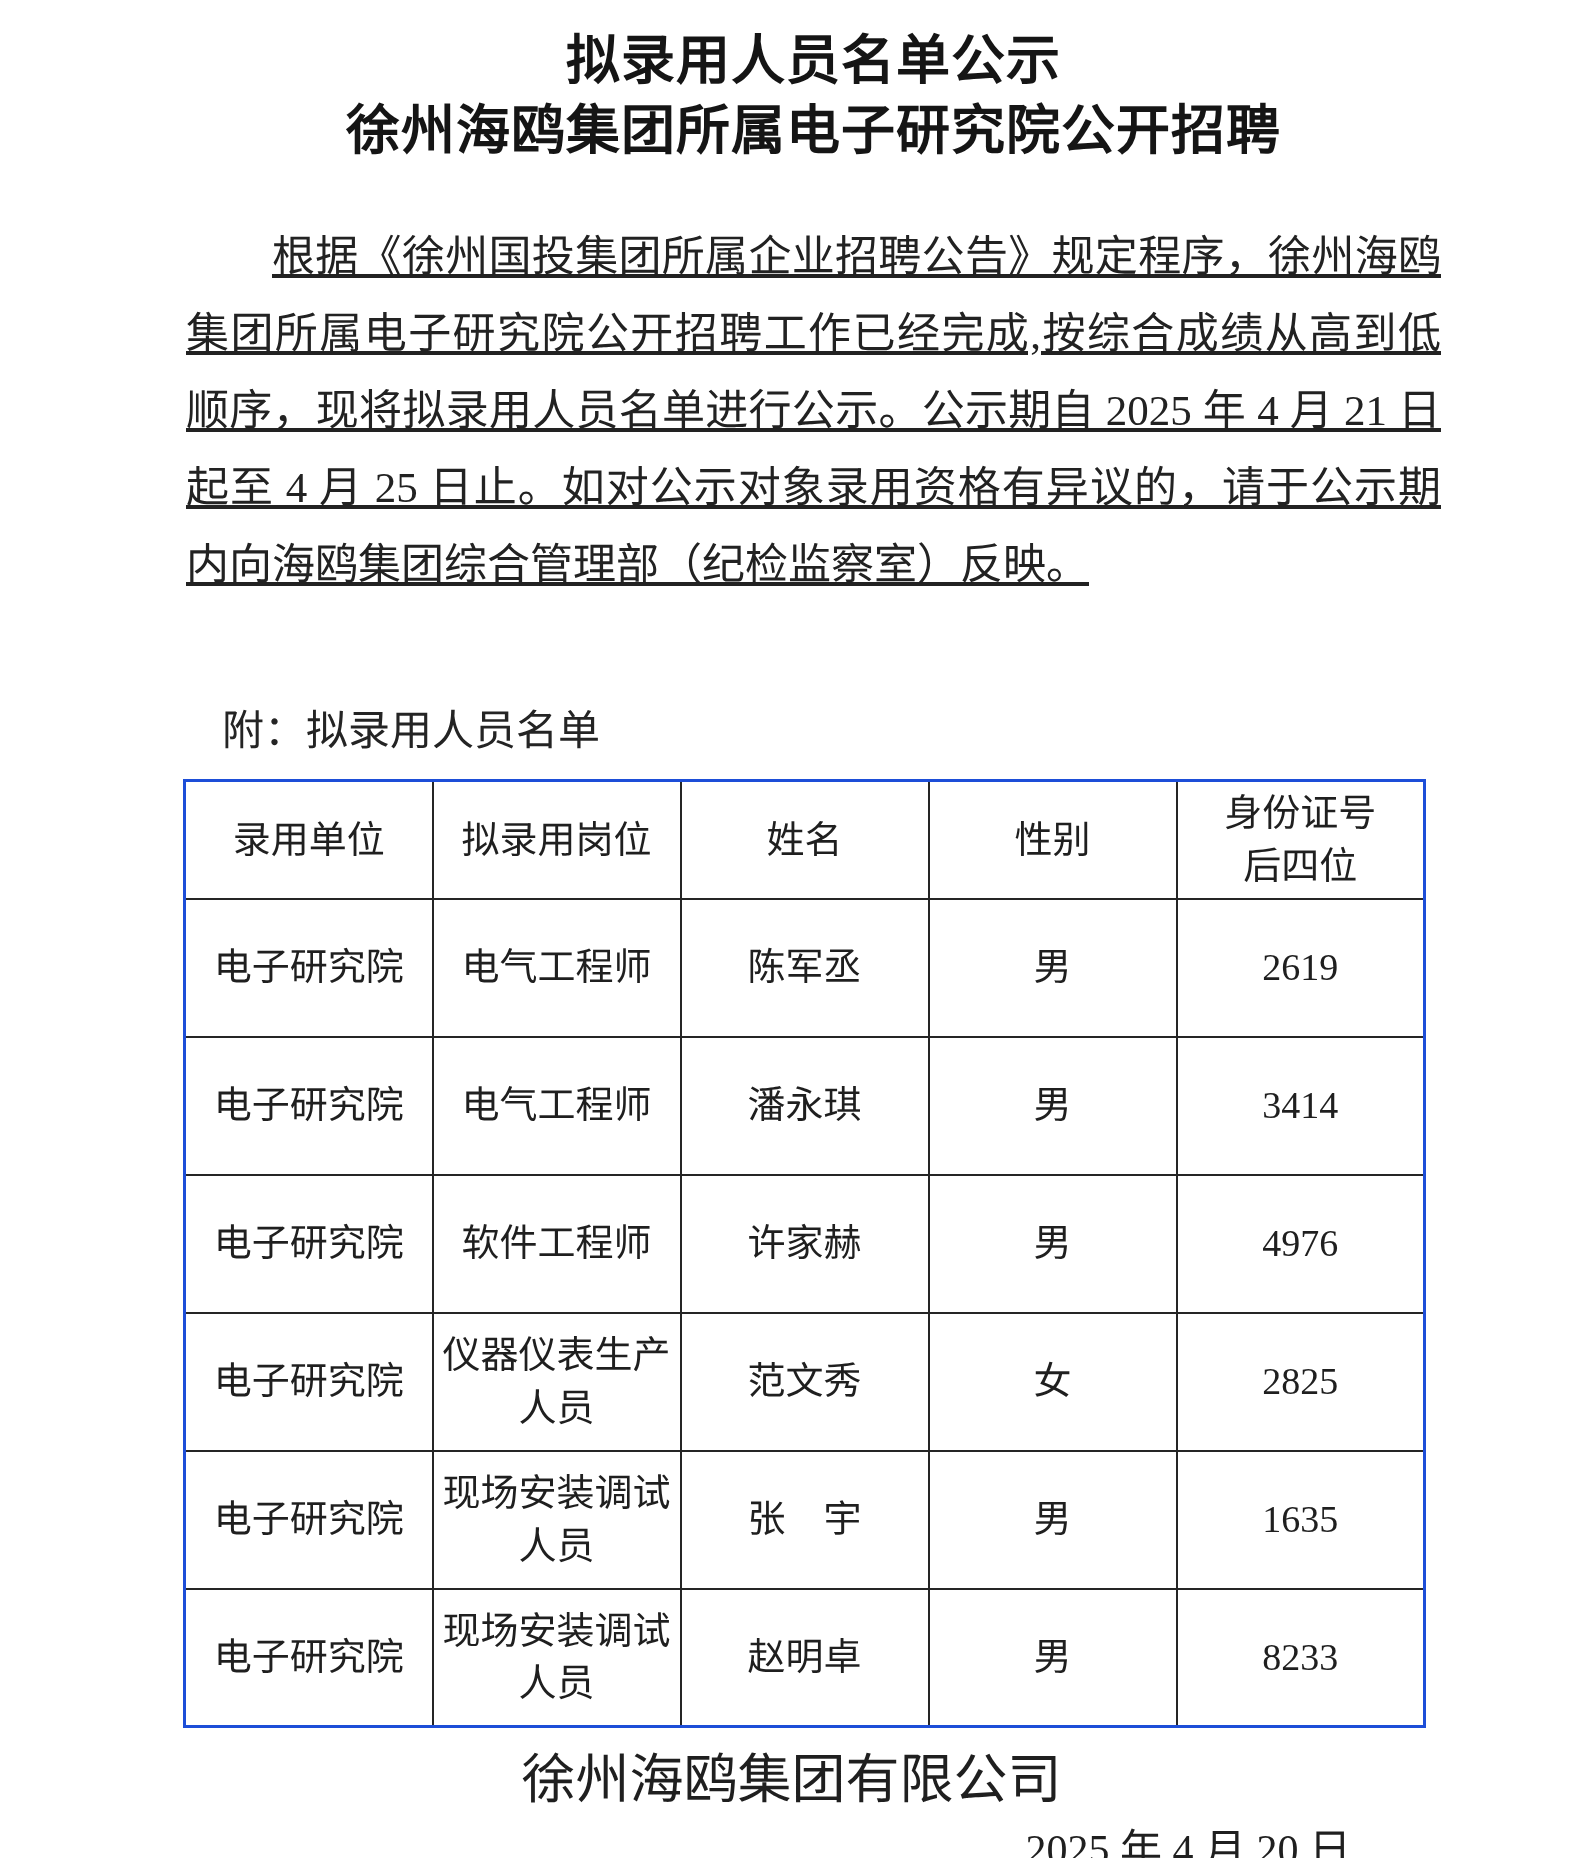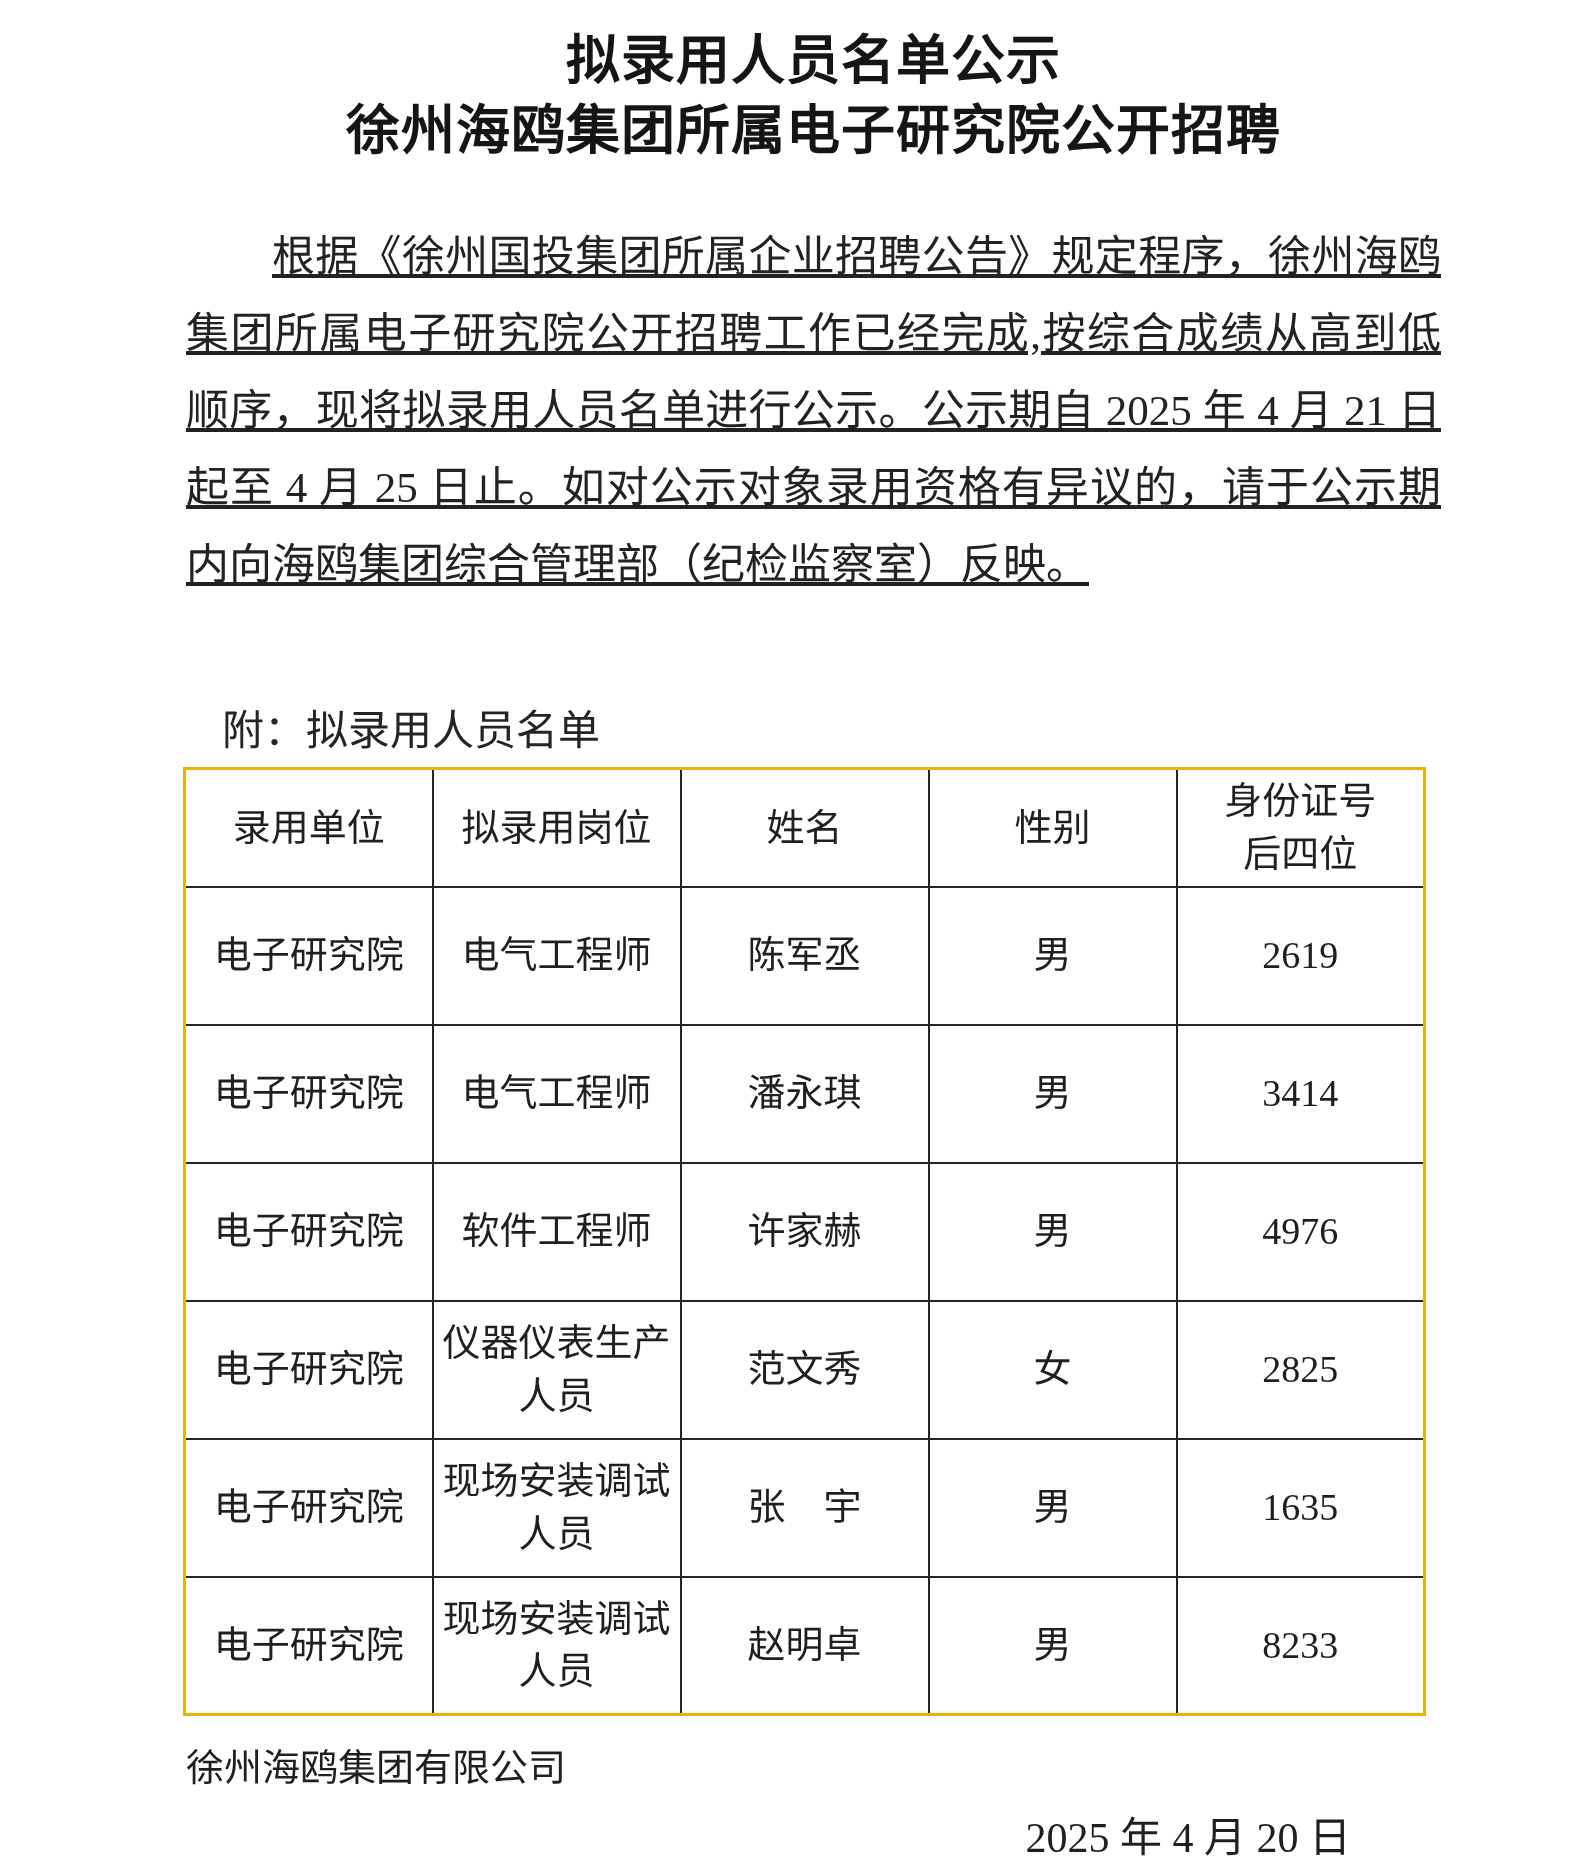--- a/index.html
+++ b/index.html
@@ -41,49 +41,49 @@
     color: #1a1a1a;
   }
   .attachment-label {
     margin-top: 100px;
     margin-left: 36px;
     font-size: 42px;
     line-height: 56px;
     color: #242424;
   }
   .roster-table {
-    margin-top: 8px;
+    margin-top: 20px;
     margin-left: -3px;
     width: 1243px;
     border-collapse: collapse;
     table-layout: fixed;
-    border: 3px solid #eab308;
+    border: 3px solid #1d4ed8;
   }
   .roster-table th,
   .roster-table td {
     border: 2px solid #252525;
     text-align: center;
     vertical-align: middle;
     font-size: 38px;
     font-weight: 400;
     line-height: 1.38;
     white-space: pre-line;
     color: #1f1f1f;
     padding: 4px 8px;
   }
   .roster-table thead tr { height: 118px; }
   .roster-table tbody tr { height: 138px; }
   .signature-block {
     margin-top: 26px;
     color: #1f1f1f;
   }
   .signature-company {
-    text-align: left;
+    text-align: center;
     padding-right: 44px;
-    font-size: 38px;
+    font-size: 54px;
     line-height: 52px;
   }
   .signature-date {
     margin-top: 18px;
     text-align: right;
     padding-right: 90px;
     font-size: 42px;
     line-height: 52px;
   }
 </style>

